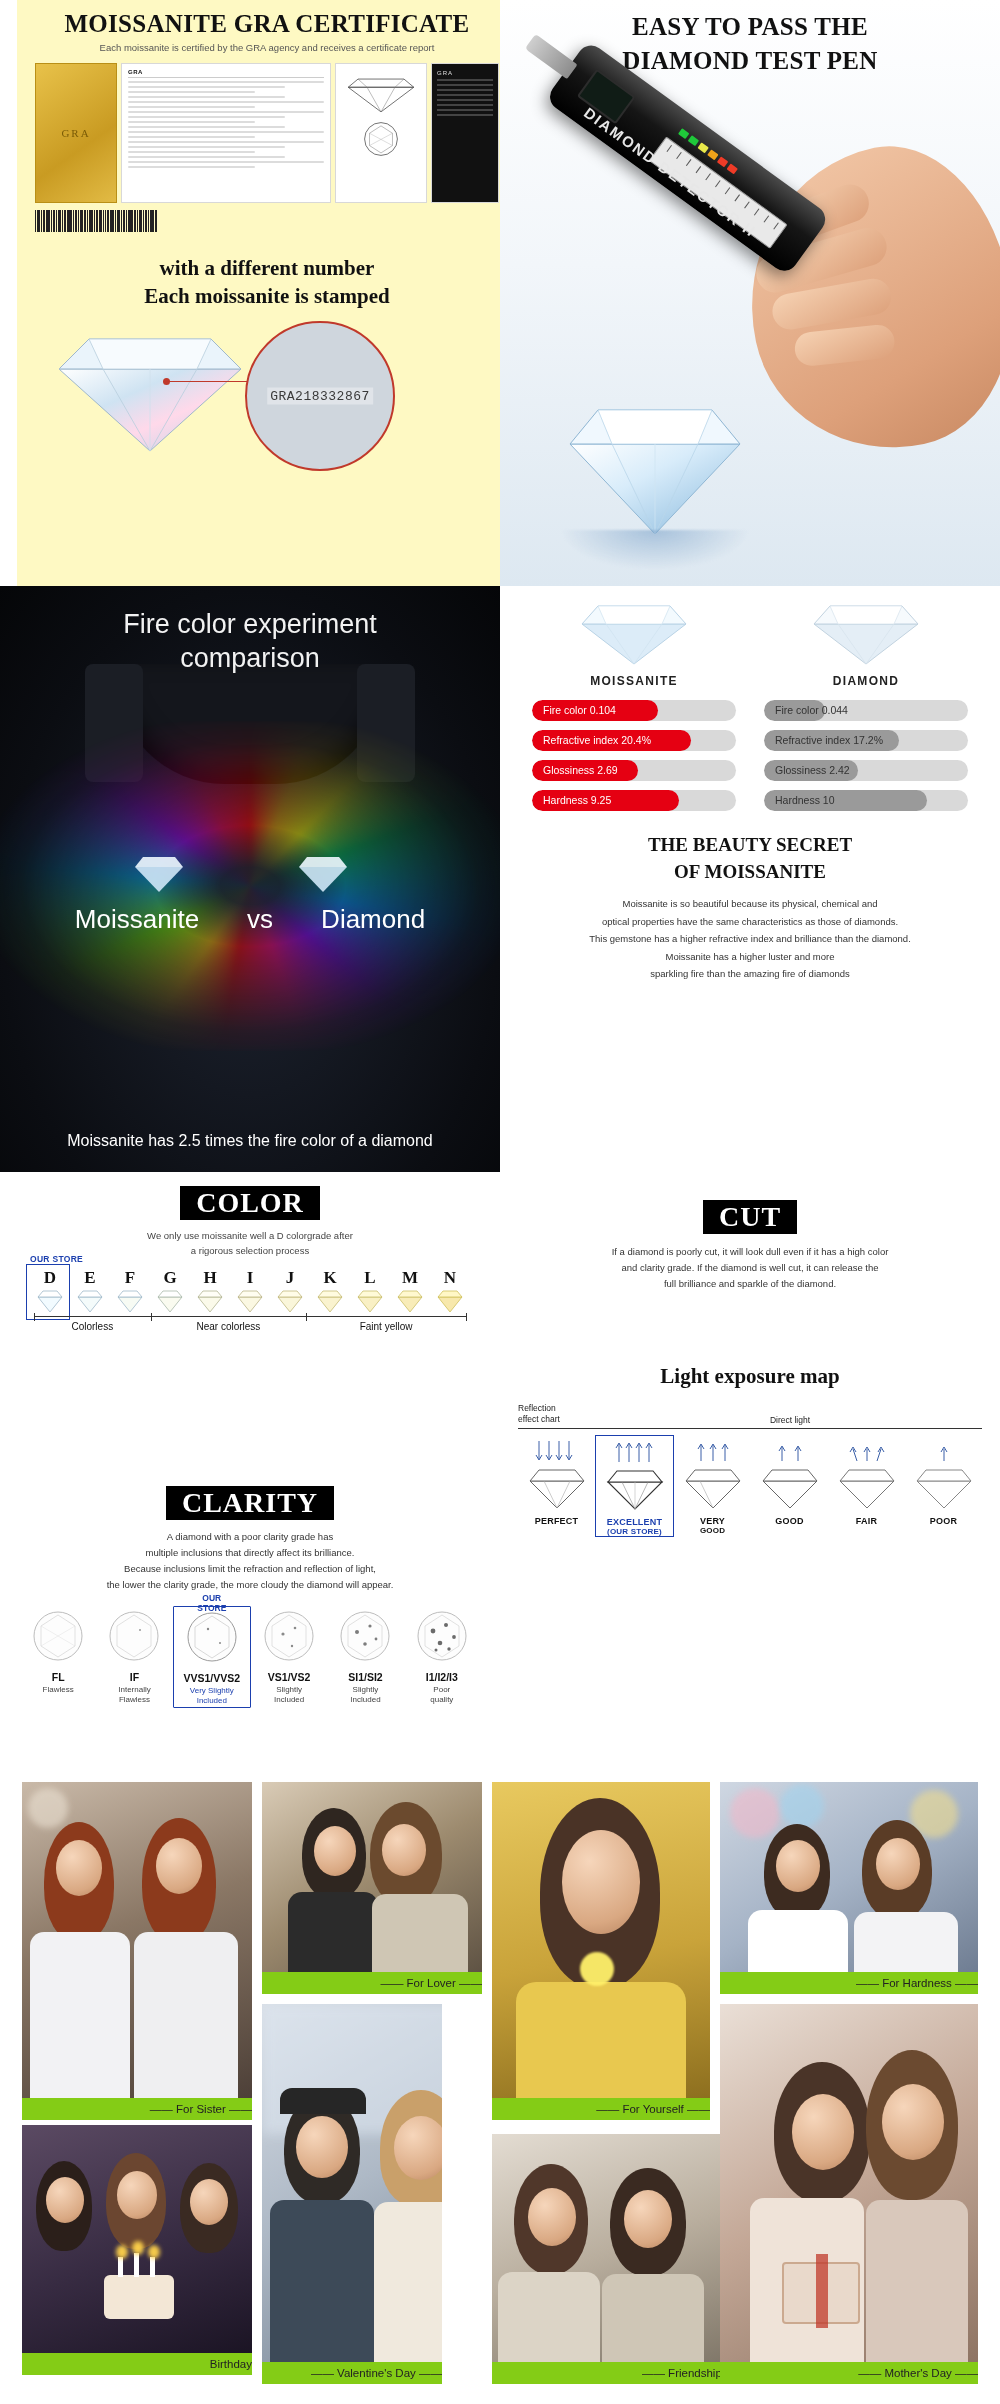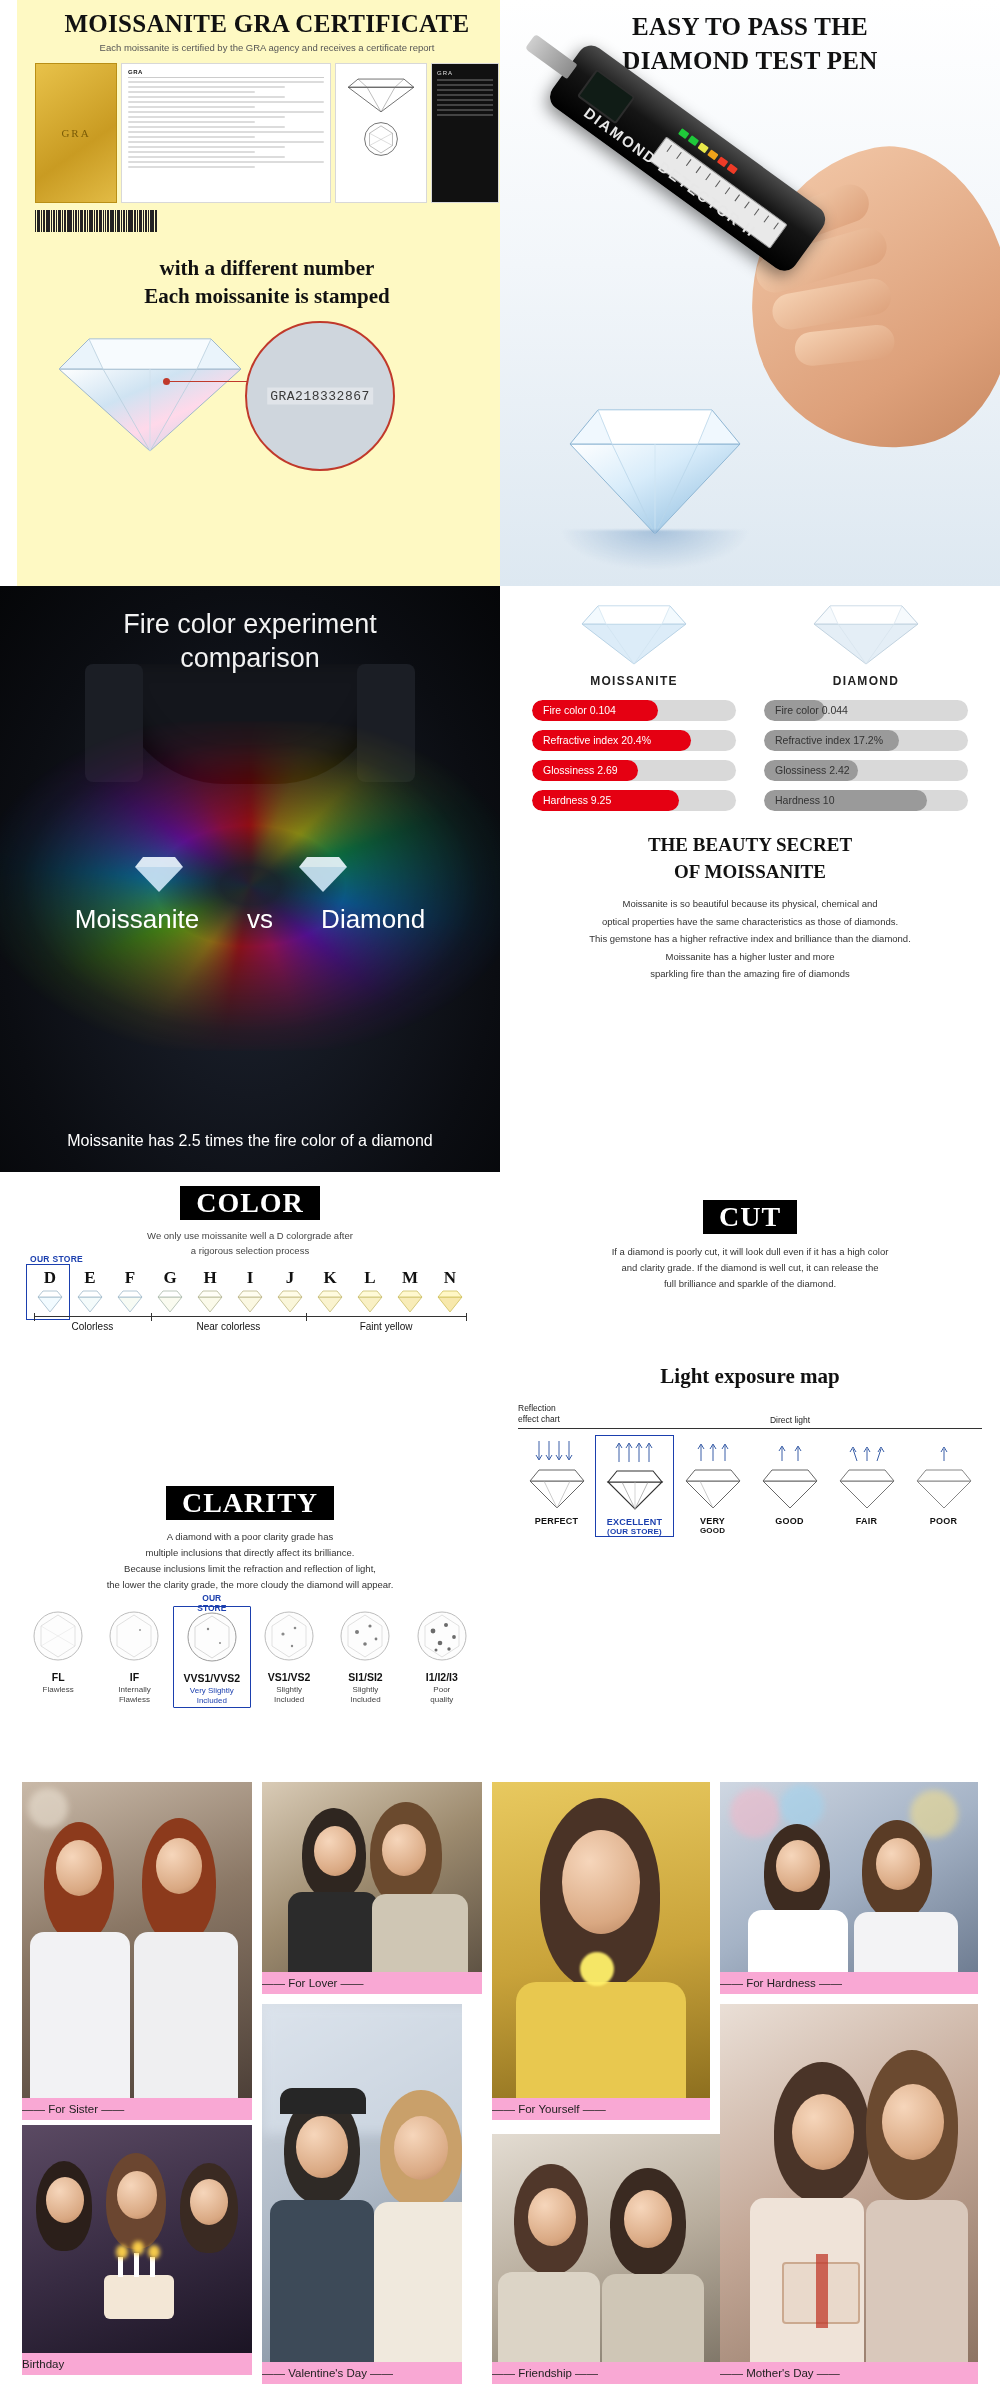--- a/index.html
+++ b/index.html
@@ -241,22 +241,22 @@
   .lm-name small { display:block; font-weight:bold; font-size:8px; }
   .lm-highlight { border:1.5px solid #1b3fae; }
   .lm-blue { color:#1b3fae; }
 
   
   #sec-photos { position:absolute; left:0; top:1768px; width:1000px; height:636px; background:#fff; }
   .ph {
     position:absolute; overflow:hidden; background:#ddd;
   }
   .ph .cap {
-    position:absolute; left:0; bottom:0; width:100%; text-align:left;
-    font-size:11.5px; color:#222; background:#f9a8d4; line-height:22px; height:22px;
+    position:absolute; left:0; bottom:0; width:100%; text-align:right;
+    font-size:11.5px; color:#222; background:#84cc16; line-height:22px; height:22px;
   }
   .ph-img { position:absolute; inset:0 0 22px 0; }
 
   
   .g1 { background:linear-gradient(160deg,#c9b9a8,#8a7765 45%,#4d4038); }
   .g2 { background:linear-gradient(150deg,#d9cbb6,#9d8b6f 50%,#5f5344); }
   .g3 { background:linear-gradient(170deg,#e8c95f,#c9a33a 55%,#8d6f1f); }
   .g4 { background:linear-gradient(150deg,#cfd7e2,#a5b3c6 50%,#6f7d92); }
   .g5 { background:linear-gradient(160deg,#5b4a63,#372b42 55%,#1b1424); }
   .g6 { background:linear-gradient(150deg,#d8dee6,#aeb9c6 50%,#7a8796); }
@@ -1062,21 +1062,21 @@
         <div style="position:absolute; left:96px; top:132px; width:5px; height:20px; background:#fff;"></div>
         <div style="position:absolute; left:112px; top:128px; width:5px; height:24px; background:#fff;"></div>
         <div style="position:absolute; left:128px; top:132px; width:5px; height:20px; background:#fff;"></div>
         <div class="bokeh" style="left:94px; top:120px; width:12px; height:14px; background:#ffd24a; filter:blur(2px); opacity:.95;"></div>
         <div class="bokeh" style="left:110px; top:116px; width:12px; height:14px; background:#ffd24a; filter:blur(2px); opacity:.95;"></div>
         <div class="bokeh" style="left:126px; top:120px; width:12px; height:14px; background:#ffd24a; filter:blur(2px); opacity:.95;"></div>
       </div>
       <div class="cap">Birthday</div>
     </div>
 
-    <div class="ph" style="left:262px; top:236px; width:200px; height:380px;">
+    <div class="ph" style="left:262px; top:236px; width:180px; height:380px;">
       <div class="ph-img g6">
         <div class="bokeh" style="left:0; top:0; width:220px; height:130px; background:#dfe8f2; filter:blur(6px); border-radius:0;"></div>
         <div class="hairdark" style="left:22px; top:90px; width:76px; height:110px; background:#2f2a26;"></div>
         <div class="skin" style="left:34px; top:112px; width:52px; height:62px;"></div>
         <div style="position:absolute; left:18px; top:84px; width:86px; height:26px; background:#262626; border-radius:12px 12px 0 0;"></div>
         <div class="hairdark" style="left:118px; top:86px; width:82px; height:116px; background:#c9a06a; border-radius:50% 50% 40% 40%;"></div>
         <div class="skin" style="left:132px; top:112px; width:54px; height:64px;"></div>
         <div class="cloth" style="left:8px; top:196px; width:104px; height:162px; background:#3d4a58;"></div>
         <div class="cloth" style="left:112px; top:198px; width:104px; height:160px; background:#f0e9dd;"></div>
       </div>

